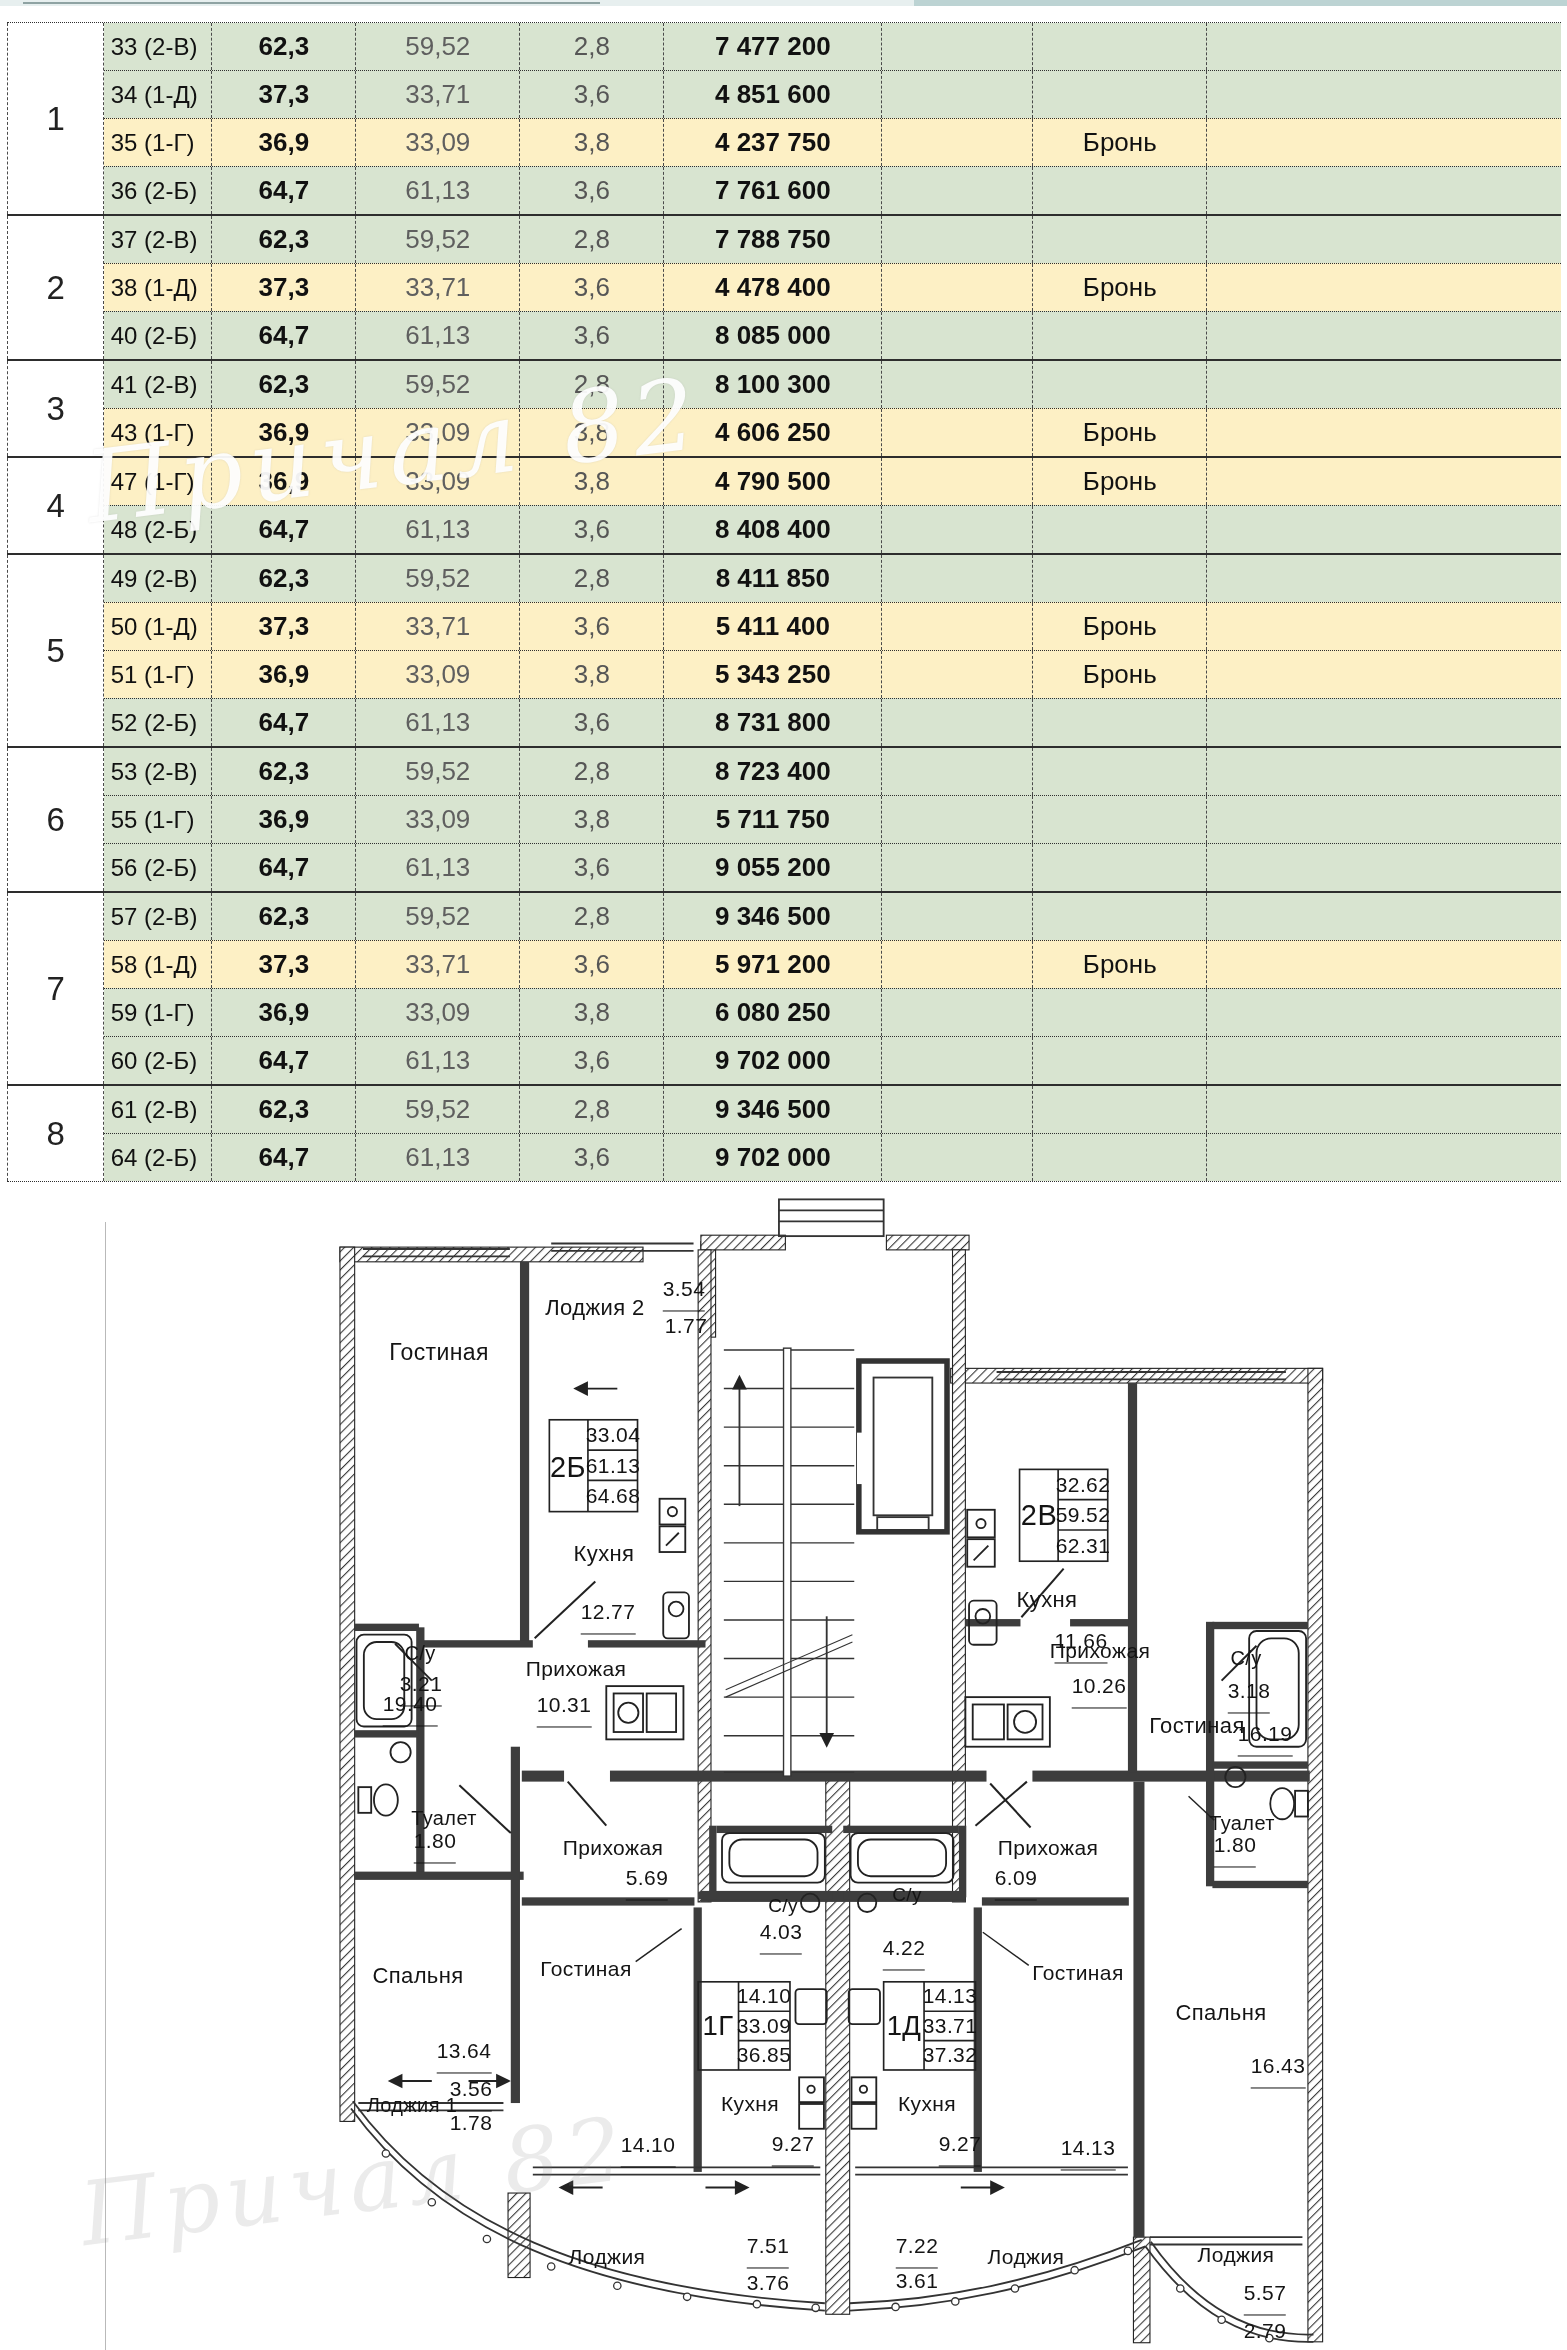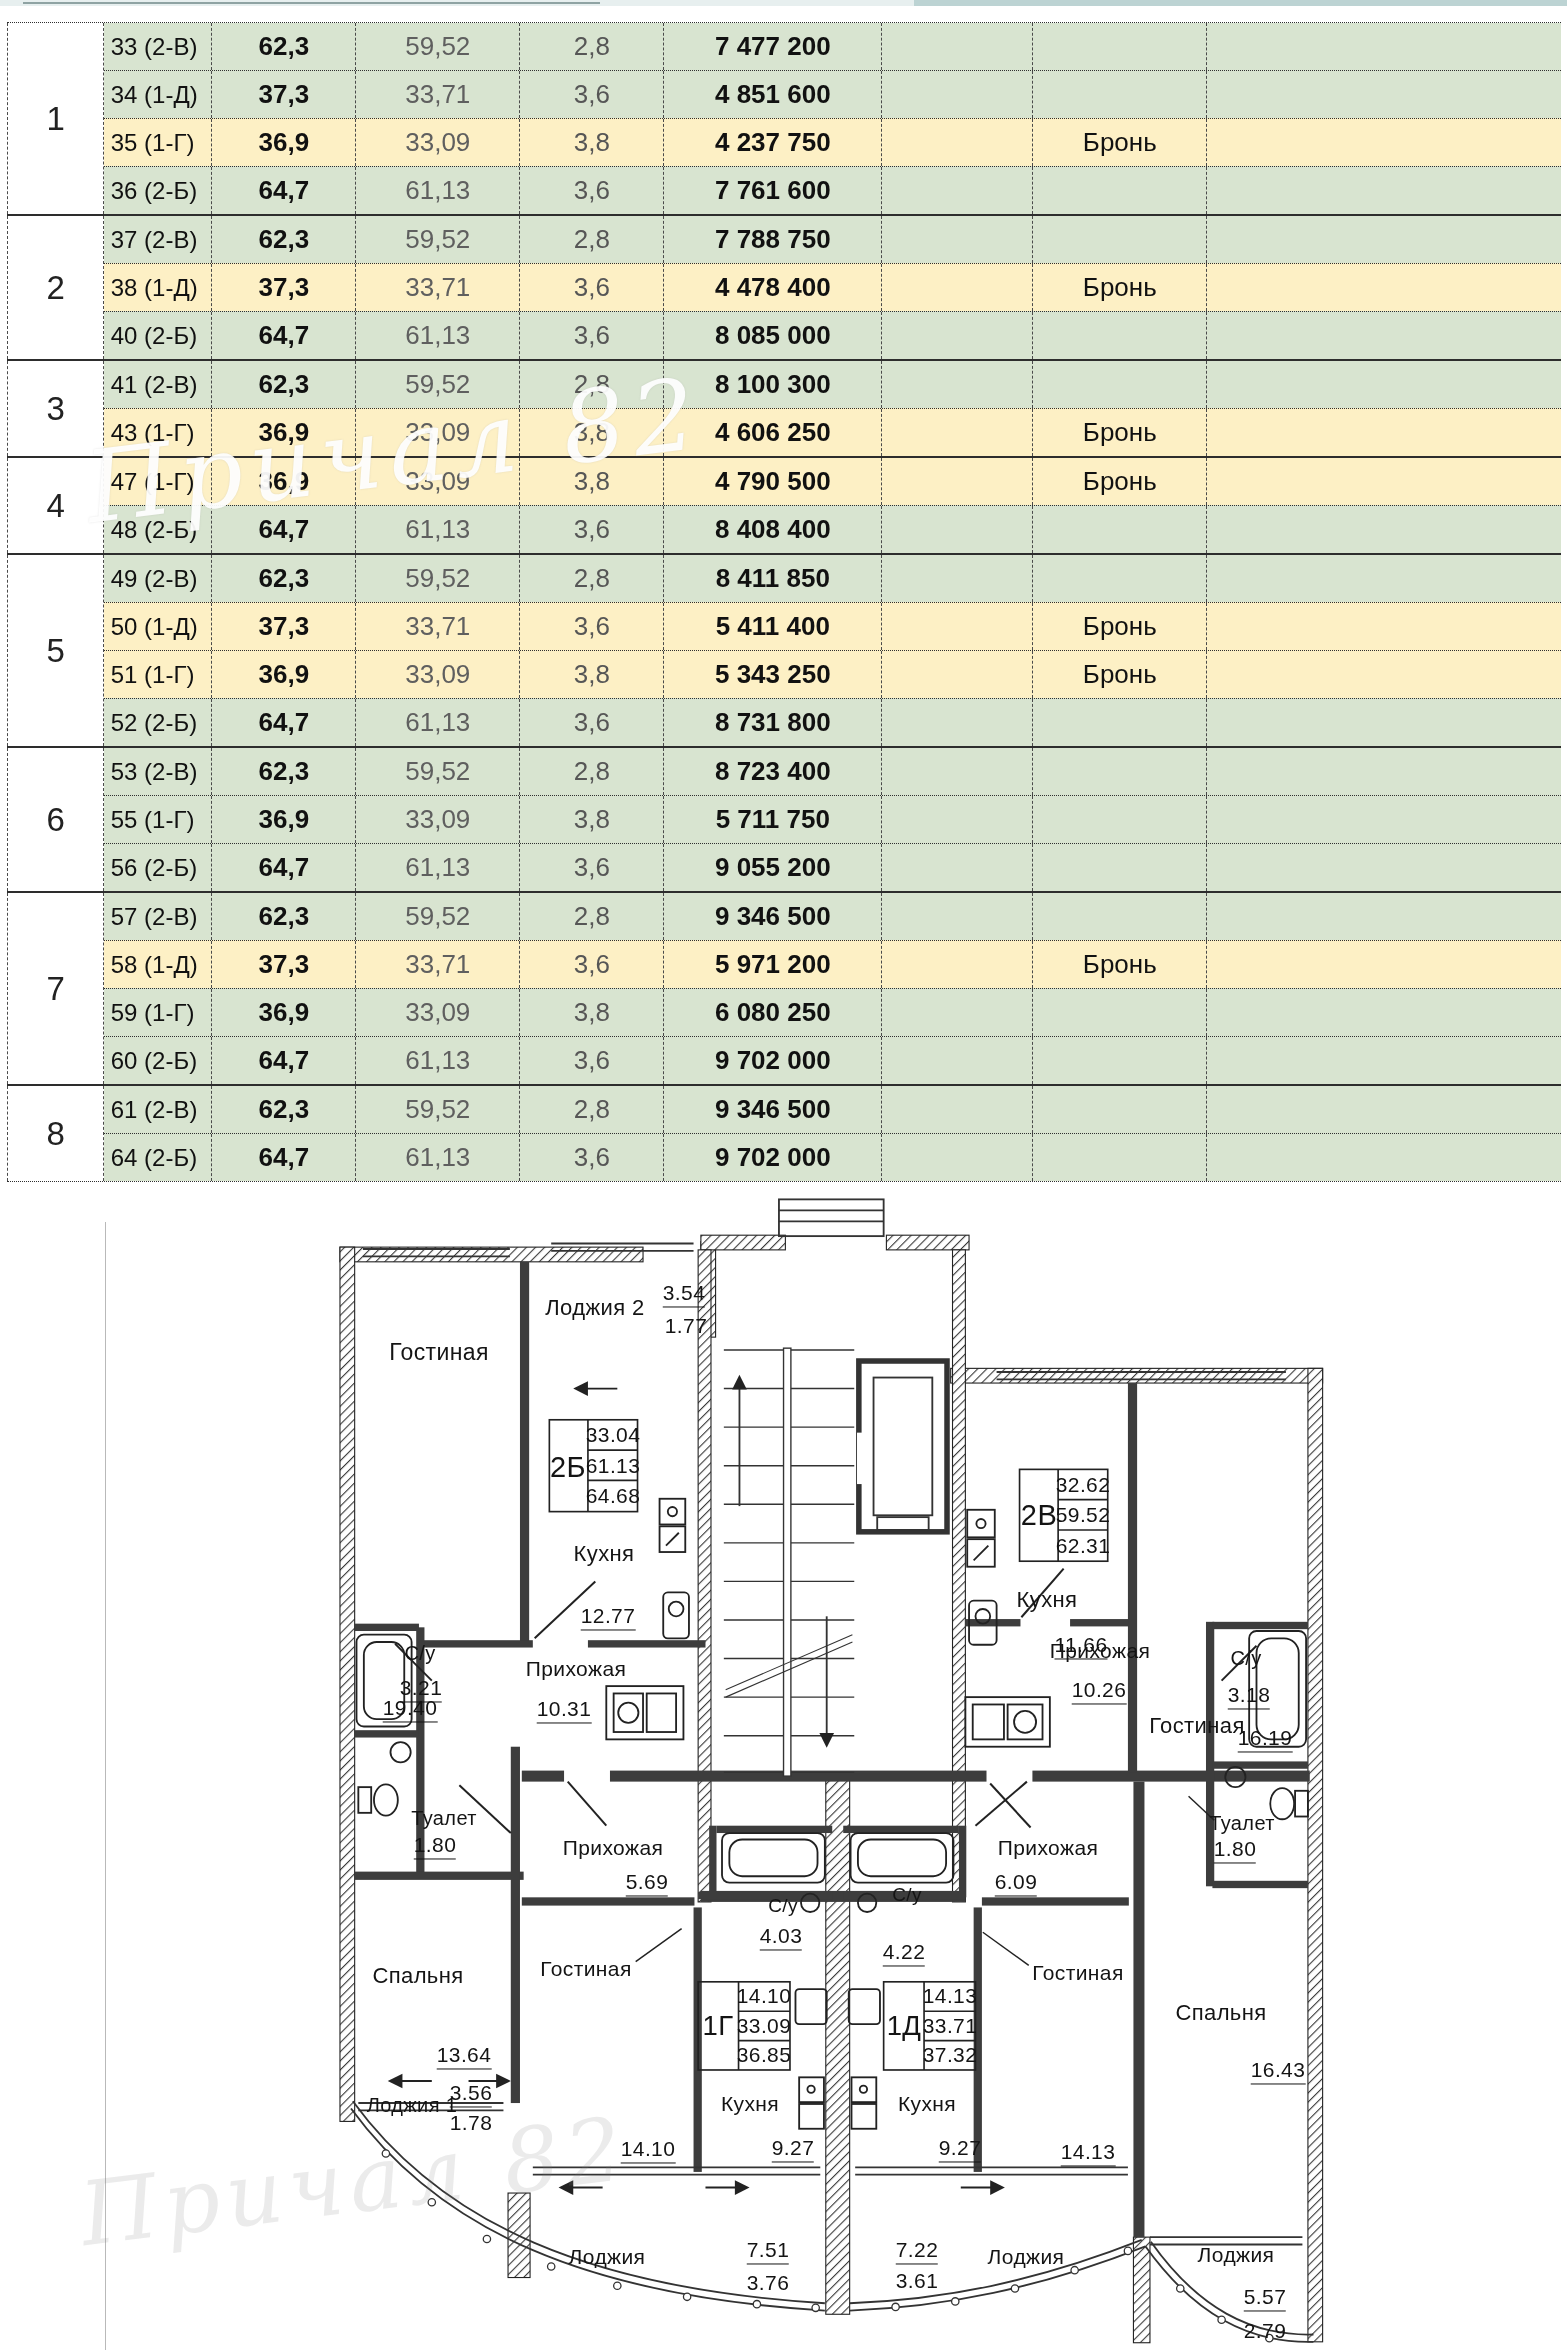--- a/index.html
+++ b/index.html
@@ -41,21 +41,21 @@
           transform:rotate(-7deg);text-shadow:0 0 1.8px rgba(140,140,140,0.25);}
   .wm-bottom{left:79px;top:2130px;font-size:88px;letter-spacing:6.4px;color:rgba(130,130,130,0.16);
              transform:rotate(-7deg);}
 
   .page-line{position:absolute;left:105px;top:1222px;width:0.9px;height:1129px;background:#b9b9b9;}
 
   
   .plan-svg{position:absolute;left:0;top:0;width:1568px;height:2351px;z-index:3;}
   .plan-label{position:absolute;transform:translate(-50%,-50%);z-index:4;color:#141414;
               font-size:21px;letter-spacing:0.4px;white-space:nowrap;line-height:1.05;}
-  .plan-label.u{border-bottom:1.8px solid #141414;padding-bottom:2px;}
+  .plan-label.u{border-bottom:1.8px solid #141414;padding-bottom:10px;}
 </style>
 </head>
 <body>
 
 <div class="page">
 
   <div class="strip-base"></div>
   <div class="strip-teal"></div>
   <div class="strip-line"></div>
 

